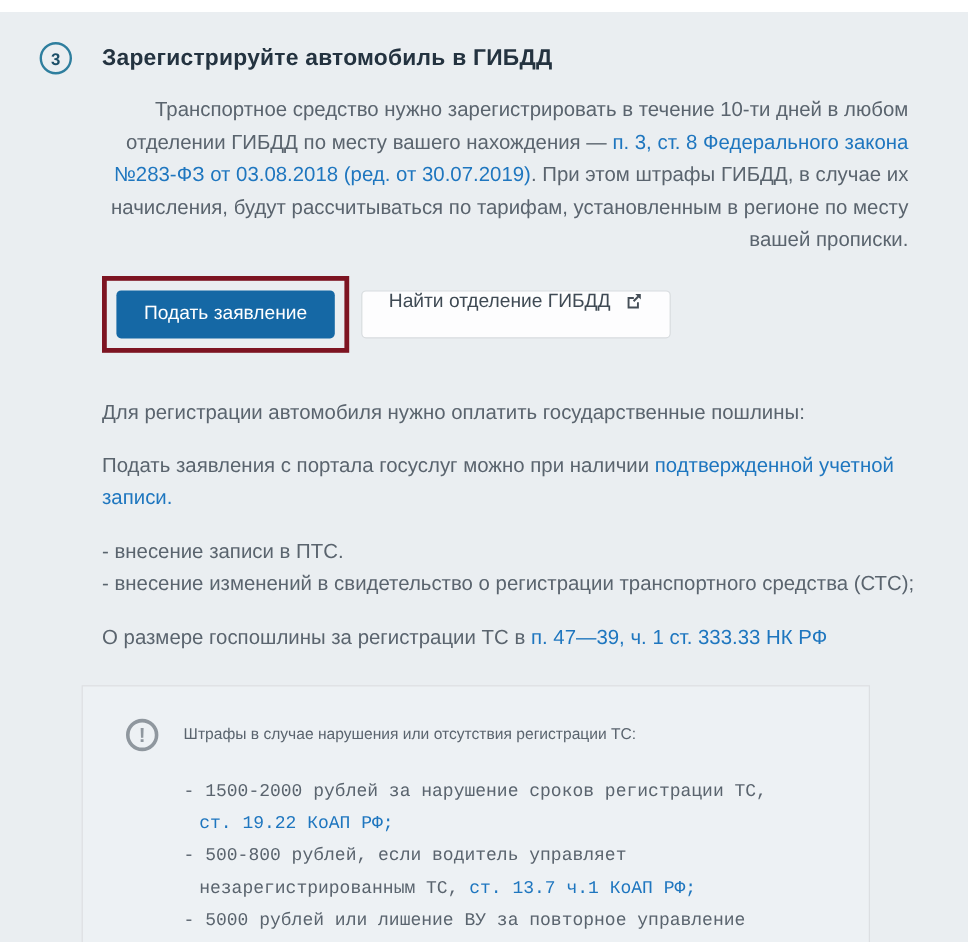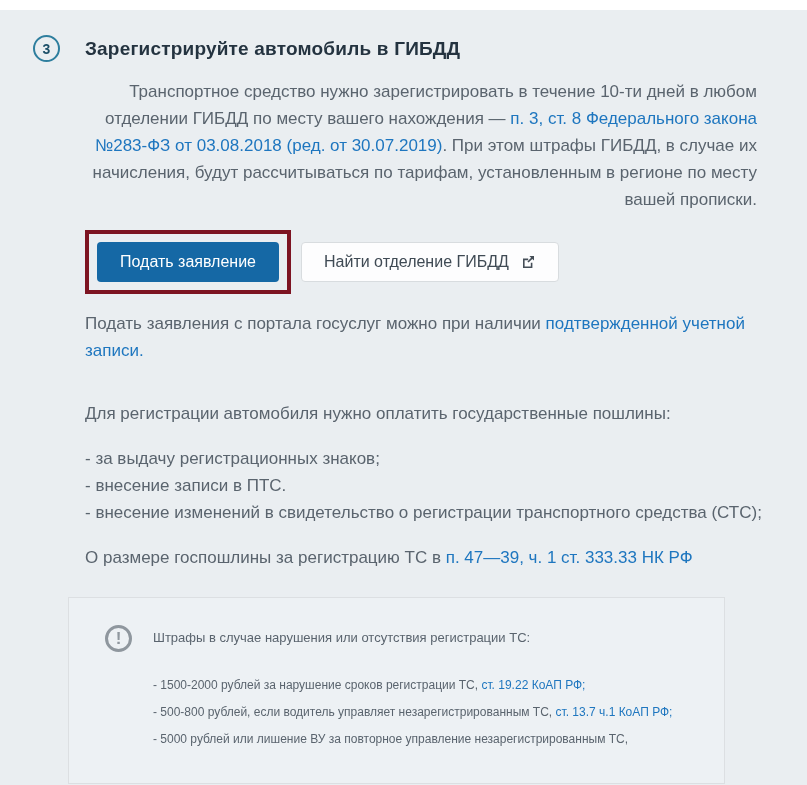--- a/index.html
+++ b/index.html
@@ -39,21 +39,21 @@
     background: transparent;
   }
   .btn-primary {
     display: inline-block; height: 40px; line-height: 40px; padding: 0 23px;
     background: #1568a5; color: #ffffff; font-size: 16px;
     border: none; border-radius: 4px; cursor: pointer;
     font-family: "Liberation Sans", sans-serif;
   }
   .btn-secondary {
     margin-left: 10px;
-    display: inline-flex; align-items: center; gap: 11px;
+    display: inline-flex; align-items: flex-start; gap: 11px;
     height: 40px; padding: 0 22px;
     background: #fdfdfe; color: #3f4a54; font-size: 16px;
     border: 1px solid #d8dcdf; border-radius: 4px; cursor: pointer;
     font-family: "Liberation Sans", sans-serif;
   }
   .ext-icon { display: inline-flex; }
 
   .account-note { margin-top: 16px; }
   .fees-heading { margin-top: 36px; }
   .fees-list { margin-top: 18px; list-style: none; padding: 0; }
@@ -71,22 +71,22 @@
     flex: 0 0 auto; width: 27px; height: 27px; border-radius: 50%;
     border: 3px solid #8f979e; color: #8f979e;
     font-size: 17px; font-weight: bold;
     display: flex; align-items: center; justify-content: center;
     margin-top: 1px;
   }
   .warn-content { margin-left: 21px; }
   .warn-title { font-size: 13px; line-height: 27px; color: #5a646e; }
   .penalty-list { margin: 21px 0 0 0; list-style: none; padding: 0; width: 520px; }
   .penalty-list li {
-    font-size: 12px; line-height: 27px;
-    padding-left: 13px; text-indent: -13px;
+    font-size: 15px; line-height: 27px;
+    padding-left: 13px; text-indent: -13px; font-family: Liberation Mono, monospace;
   }
 </style>
 </head>
 <body>
 
 <div class="top-strip"></div>
 
 <div class="content">
 
   <div class="step-header">
@@ -106,31 +106,30 @@
       <span>Найти отделение ГИБДД</span>
       <span class="ext-icon">
         <svg width="16" height="16" viewBox="0 0 16 16" aria-hidden="true">
           <path d="M3 4.6 H8.2 V6.2 H4.6 V12.4 H10.8 V8.8 H12.4 V14 H3 Z" fill="#454e57"></path>
           <path d="M9.4 2 H14 V6.6 L12.3 4.9 L8.6 8.6 L7.4 7.4 L11.1 3.7 Z" fill="#454e57"></path>
         </svg>
       </span>
     </button>
   </div>
 
+  <p class="para fees-heading">Для регистрации автомобиля нужно оплатить государственные пошлины:</p>
+
   <p class="para account-note"><span>Подать заявления с портала госуслуг можно при наличии </span><a class="link" href="#">подтвержденной учетной записи.</a></p>
 
-  <p class="para fees-heading">Для регистрации автомобиля нужно оплатить государственные пошлины:</p>
-
   <ul class="fees-list">
-    <li>- за выдачу регистрационных знаков;</li>
     <li>- внесение записи в ПТС.</li>
     <li>- внесение изменений в свидетельство о регистрации транспортного средства (СТС);</li>
   </ul>
 
-  <p class="para fees-note"><span>О размере госпошлины за регистрацию ТС в </span><a class="link" href="#">п. 47—39, ч. 1 ст. 333.33 НК РФ</a></p>
+  <p class="para fees-note"><span>О размере госпошлины за регистрации ТС в </span><a class="link" href="#">п. 47—39, ч. 1 ст. 333.33 НК РФ</a></p>
 
   <div class="warning-box">
     <div class="warn-icon">
       <span>!</span>
     </div>
     <div class="warn-content">
       <div class="warn-title">Штрафы в случае нарушения или отсутствия регистрации ТС:</div>
       <ul class="penalty-list">
         <li><span>- 1500-2000 рублей за нарушение сроков регистрации ТС, </span><a class="link" href="#">ст. 19.22 КоАП РФ;</a></li>
         <li><span>- 500-800 рублей, если водитель управляет незарегистрированным ТС, </span><a class="link" href="#">ст. 13.7 ч.1 КоАП РФ;</a></li>

